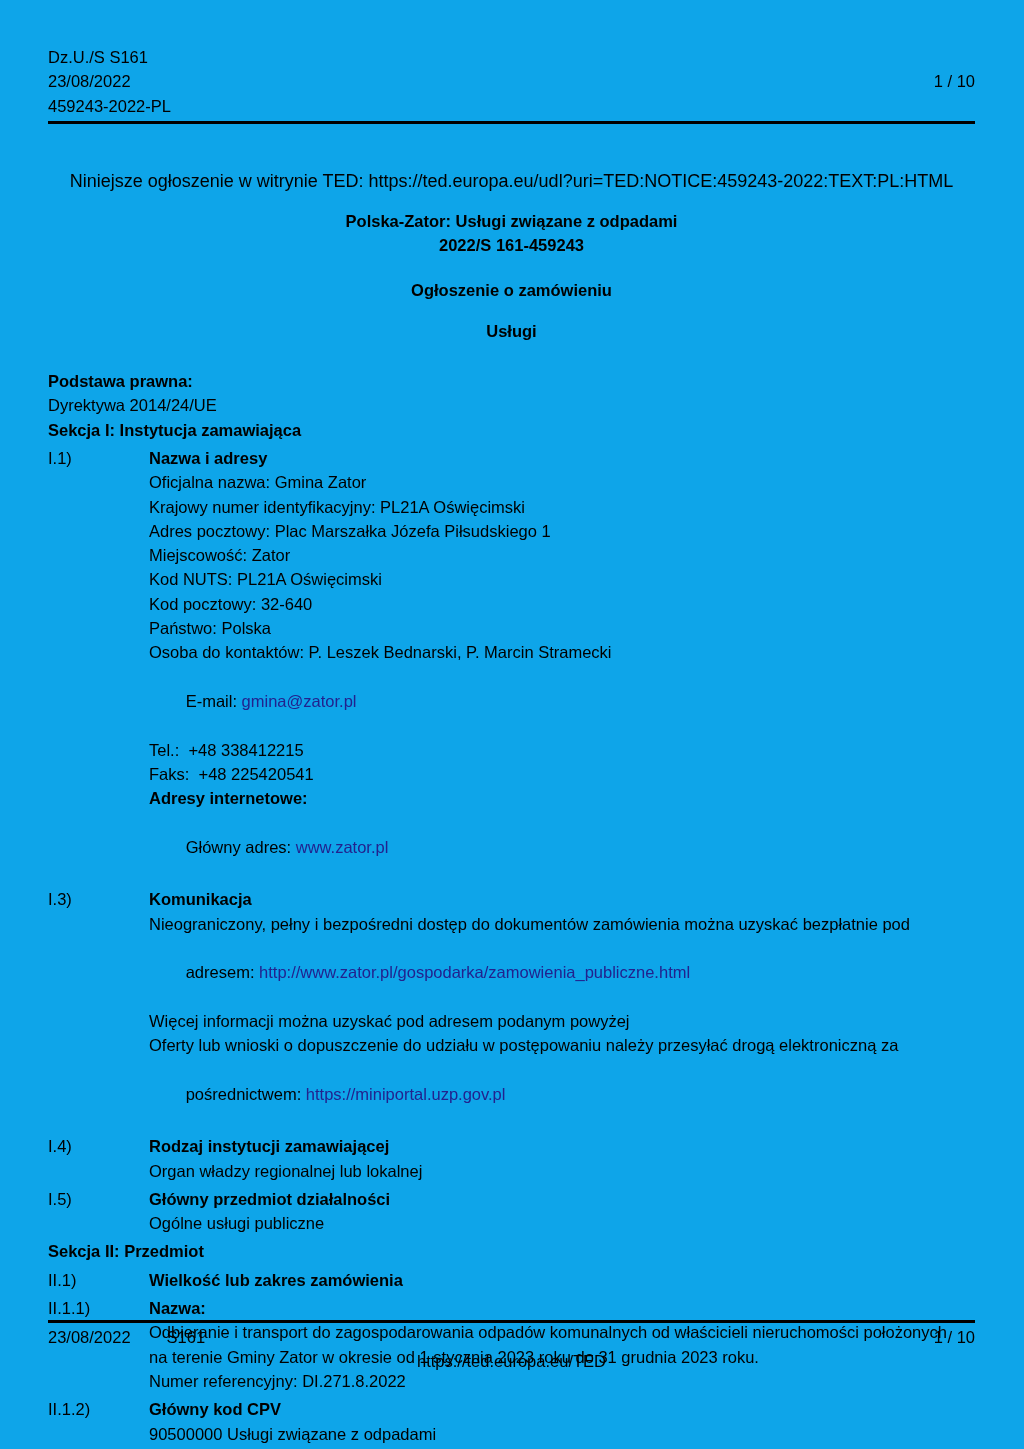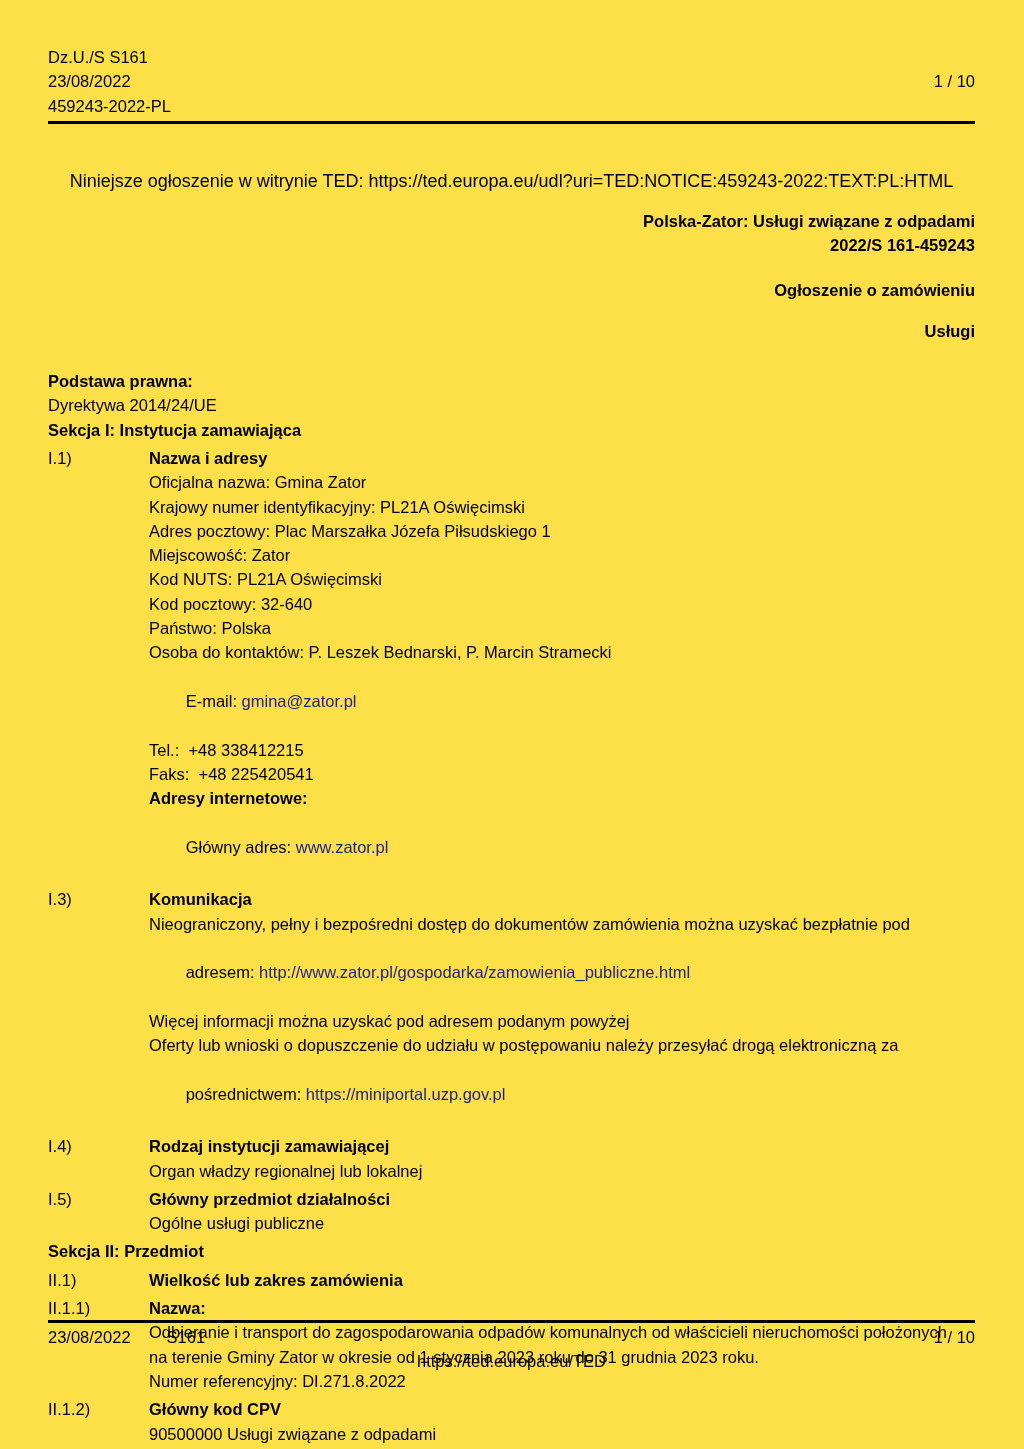--- a/index.html
+++ b/index.html
@@ -1,37 +1,37 @@
 <!DOCTYPE html>
 <html><head>
 <meta charset="utf-8">
 <style>
   html,body { margin:0; padding:0; background:#ffffff; }
   .page {
     position:relative;
     width:1024px; height:1449px;
-    background:#fde047;
+    background:#0ea5e9;
     font-family:"Liberation Sans", sans-serif;
     font-size:16.5px;
     line-height:24.3px;
     color:#000000;
     box-sizing:border-box;
     padding:45px 49px 0 48px;
     overflow:hidden;
   }
   .bold { font-weight:700; }
   .pre  { white-space:pre; }
   .rule { border-top:3px solid #000; margin-top:3px; }
   .hdr-row { display:flex; justify-content:space-between; }
   .notice {
     font-size:18px; line-height:20px;
     text-align:center; margin-top:47px;
   }
   .title-block { margin-top:18px; }
-  .title-block .t { text-align:right; font-weight:700; }
+  .title-block .t { text-align:center; font-weight:700; }
   .t-subtitle { margin-top:21px; }
   .t-category { margin-top:16px; }
   .legal { margin-top:26px; }
   .sec-heading { font-weight:700; }
   .sec-heading.spaced { margin-top:4px; }
   .block { display:flex; margin-top:4px;gap:27px; }
   .num { flex:0 0 74px; white-space:pre; }
   .content { flex:1 1 auto; }
   .line { white-space:pre; }
   .link { color:#22228e; text-decoration:none; cursor:pointer; }

